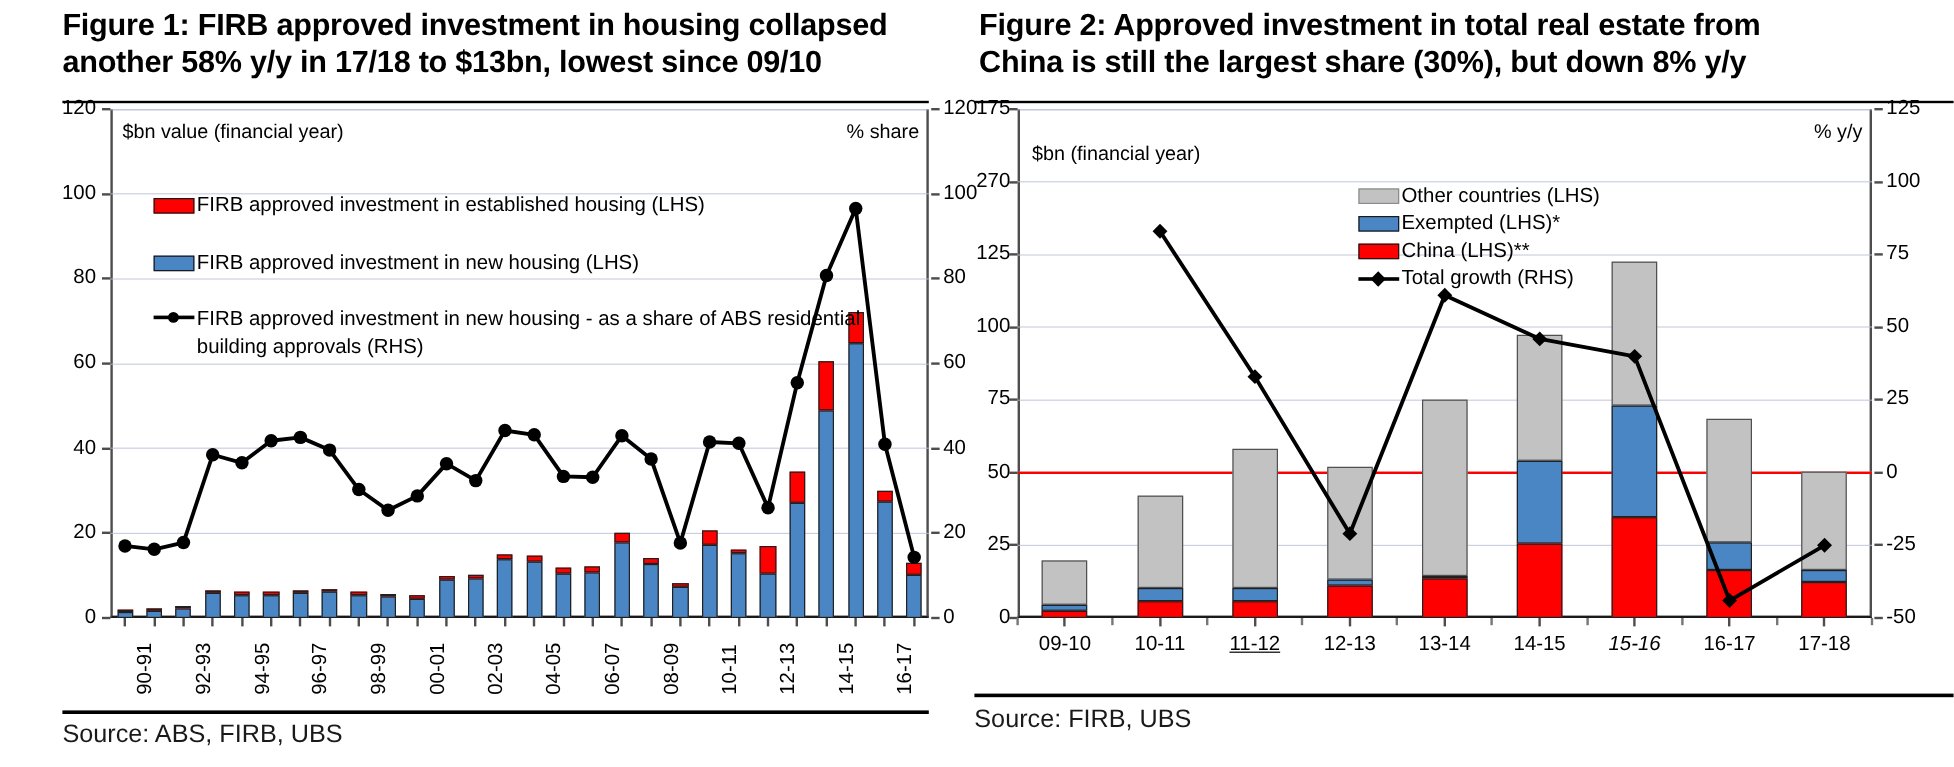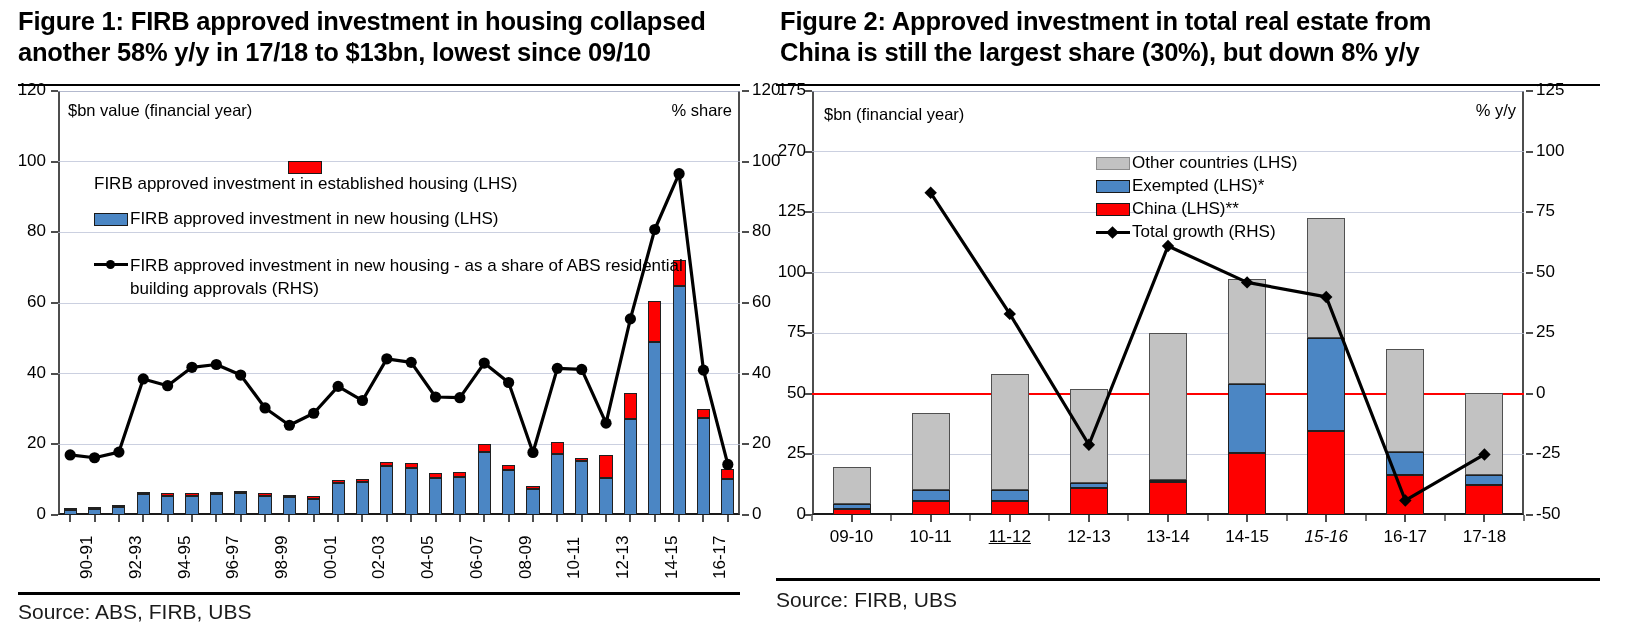--- a/index.html
+++ b/index.html
@@ -5,21 +5,21 @@
   * { box-sizing: border-box; }
   html, body {
     margin: 0; padding: 0;
     width: 1628px; height: 639px;
     background: #ffffff;
     font-family: "Liberation Sans", sans-serif;
     overflow: hidden;
   }
   .page { position: relative; width: 1628px; height: 639px; display: flex; }
 
-  .panel { position: relative; height: 546px; }
+  .panel { position: relative; height: 546px; margin-left: 34px; }
   .panel-left  { width: 768px; }
   .panel-right { width: 860px; }
 
   .fig-title {
     font-weight: bold;
     font-size: 25.5px;
     line-height: 31px;
     color: #000000;
     letter-spacing: -0.2px;
     white-space: pre-line;
@@ -278,21 +278,21 @@
           <circle cx="572.3928571428571" cy="227.89999999999998" r="5.6" fill="#000"></circle>
           <circle cx="596.75" cy="138.50666666666666" r="5.6" fill="#000"></circle>
           <circle cx="621.1071428571429" cy="82.68" r="5.6" fill="#000"></circle>
           <circle cx="645.4642857142858" cy="279.1333333333333" r="5.6" fill="#000"></circle>
           <circle cx="669.8214285714286" cy="373.47333333333336" r="5.6" fill="#000"></circle>
         </svg>
 
       <div class="axis-note" style="left:10px; top:10px;">$bn value (financial year)</div>
       <div class="axis-note" style="right:8px; top:10px;">% share</div>
 
-      <div class="legend-row" style="left:36px; top:70px;flex-direction:column;">
+      <div class="legend-row" style="left:36px; top:70px;">
         <span class="swatch sw-red"></span>
         <span class="lbl">FIRB approved investment in established housing (LHS)</span>
       </div>
       <div class="legend-row" style="left:36px; top:118px;">
         <span class="swatch sw-blue"></span>
         <span class="lbl">FIRB approved investment in new housing (LHS)</span>
       </div>
       <div class="legend-row" style="left:36px; top:163px; align-items:flex-start;">
         <span class="swatch sw-line-dot" style="margin-top:3px;"></span>
         <span class="lbl" style="white-space:pre-line; line-height:23px;">FIRB approved investment in new housing - as a share of ABS residential
@@ -450,21 +450,21 @@
           <polygon points="118.66666666666667,95.55999999999999 124.86666666666667,101.75999999999999 118.66666666666667,107.96 112.46666666666667,101.75999999999999" fill="#000"></polygon>
           <polygon points="197.77777777777777,216.70285714285714 203.97777777777776,222.90285714285713 197.77777777777777,229.10285714285712 191.57777777777778,222.90285714285713" fill="#000"></polygon>
           <polygon points="276.8888888888889,347.5371428571429 283.0888888888889,353.7371428571429 276.8888888888889,359.9371428571429 270.6888888888889,353.7371428571429" fill="#000"></polygon>
           <polygon points="356,148.8628571428572 362.2,155.06285714285718 356,161.26285714285717 349.8,155.06285714285718" fill="#000"></polygon>
           <polygon points="435.11111111111114,185.2057142857143 441.31111111111113,191.40571428571428 435.11111111111114,197.60571428571427 428.91111111111115,191.40571428571428" fill="#000"></polygon>
           <polygon points="514.2222222222223,199.7428571428572 520.4222222222223,205.94285714285718 514.2222222222223,212.14285714285717 508.0222222222223,205.94285714285718" fill="#000"></polygon>
           <polygon points="593.3333333333334,403.2628571428572 599.5333333333334,409.46285714285716 593.3333333333334,415.66285714285715 587.1333333333333,409.46285714285716" fill="#000"></polygon>
           <polygon points="672.4444444444445,357.22857142857146 678.6444444444445,363.42857142857144 672.4444444444445,369.62857142857143 666.2444444444444,363.42857142857144" fill="#000"></polygon>
         </svg>
 
-      <div class="axis-note" style="left:12px; top:14px;">$bn (financial year)</div>
+      <div class="axis-note" style="left:12px; top:28px;">$bn (financial year)</div>
       <div class="axis-note" style="right:8px; top:10px;">% y/y</div>
 
 
       <div class="legend-row" style="left:284px; top:62px;">
         <span class="swatch sw-grey"></span>
         <span class="lbl">Other countries (LHS)</span>
       </div>
       <div class="legend-row" style="left:284px; top:85px;">
         <span class="swatch sw-blue"></span>
         <span class="lbl">Exempted (LHS)*</span>

